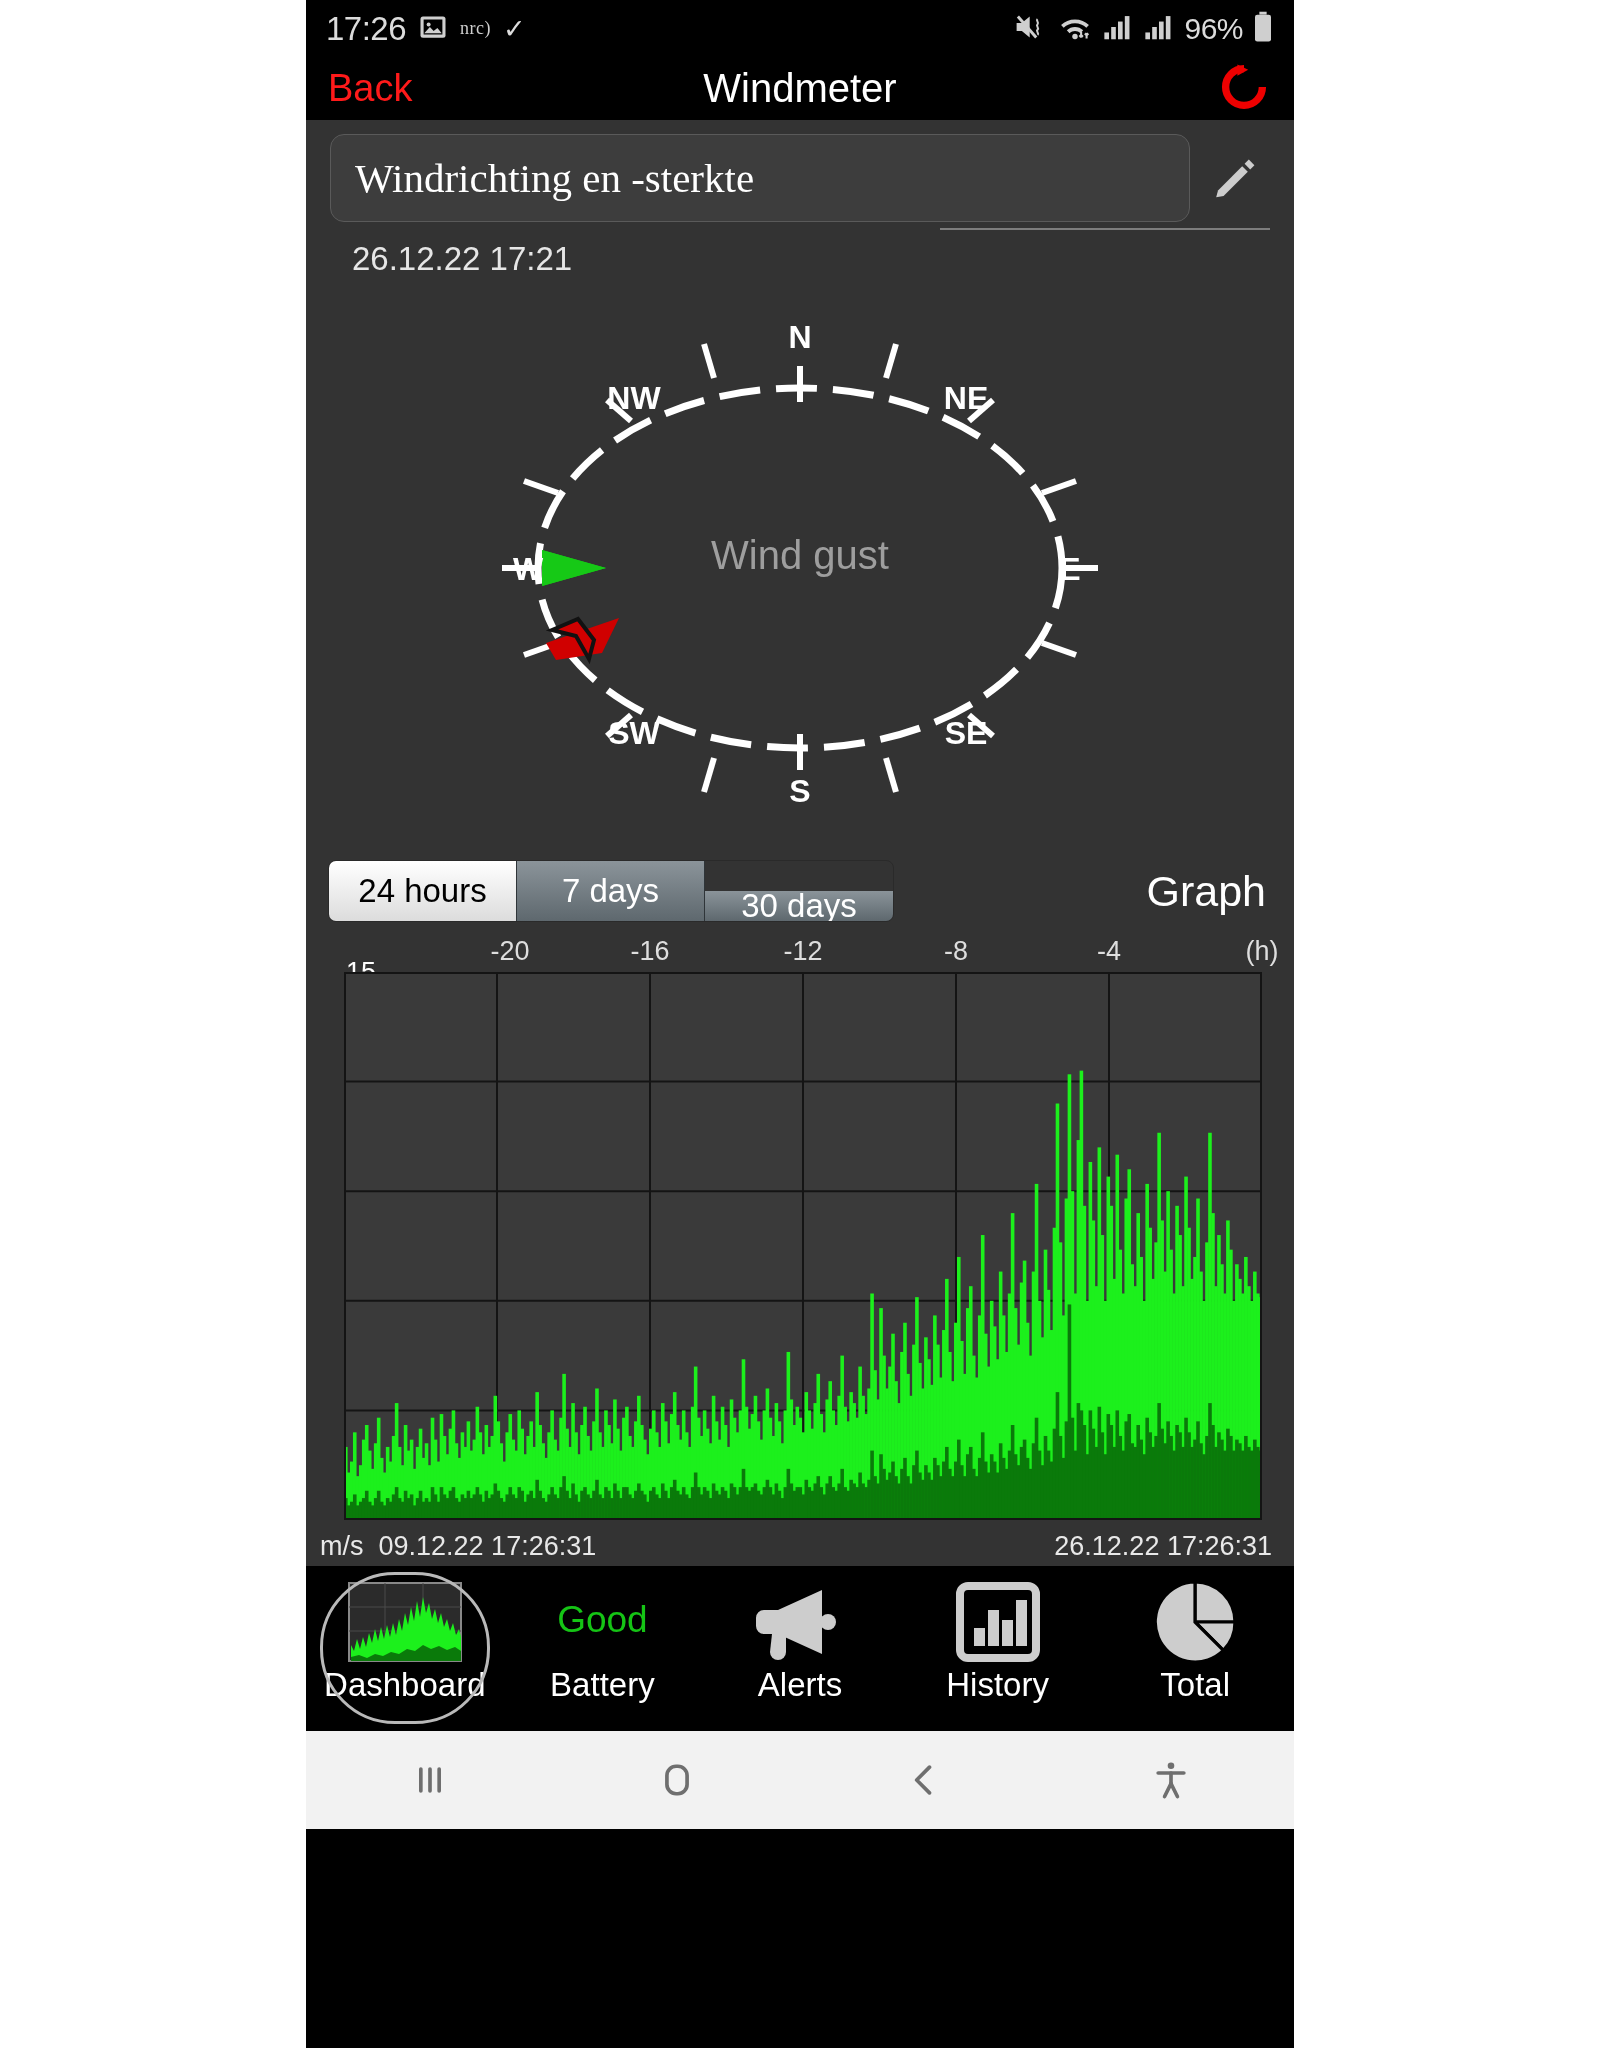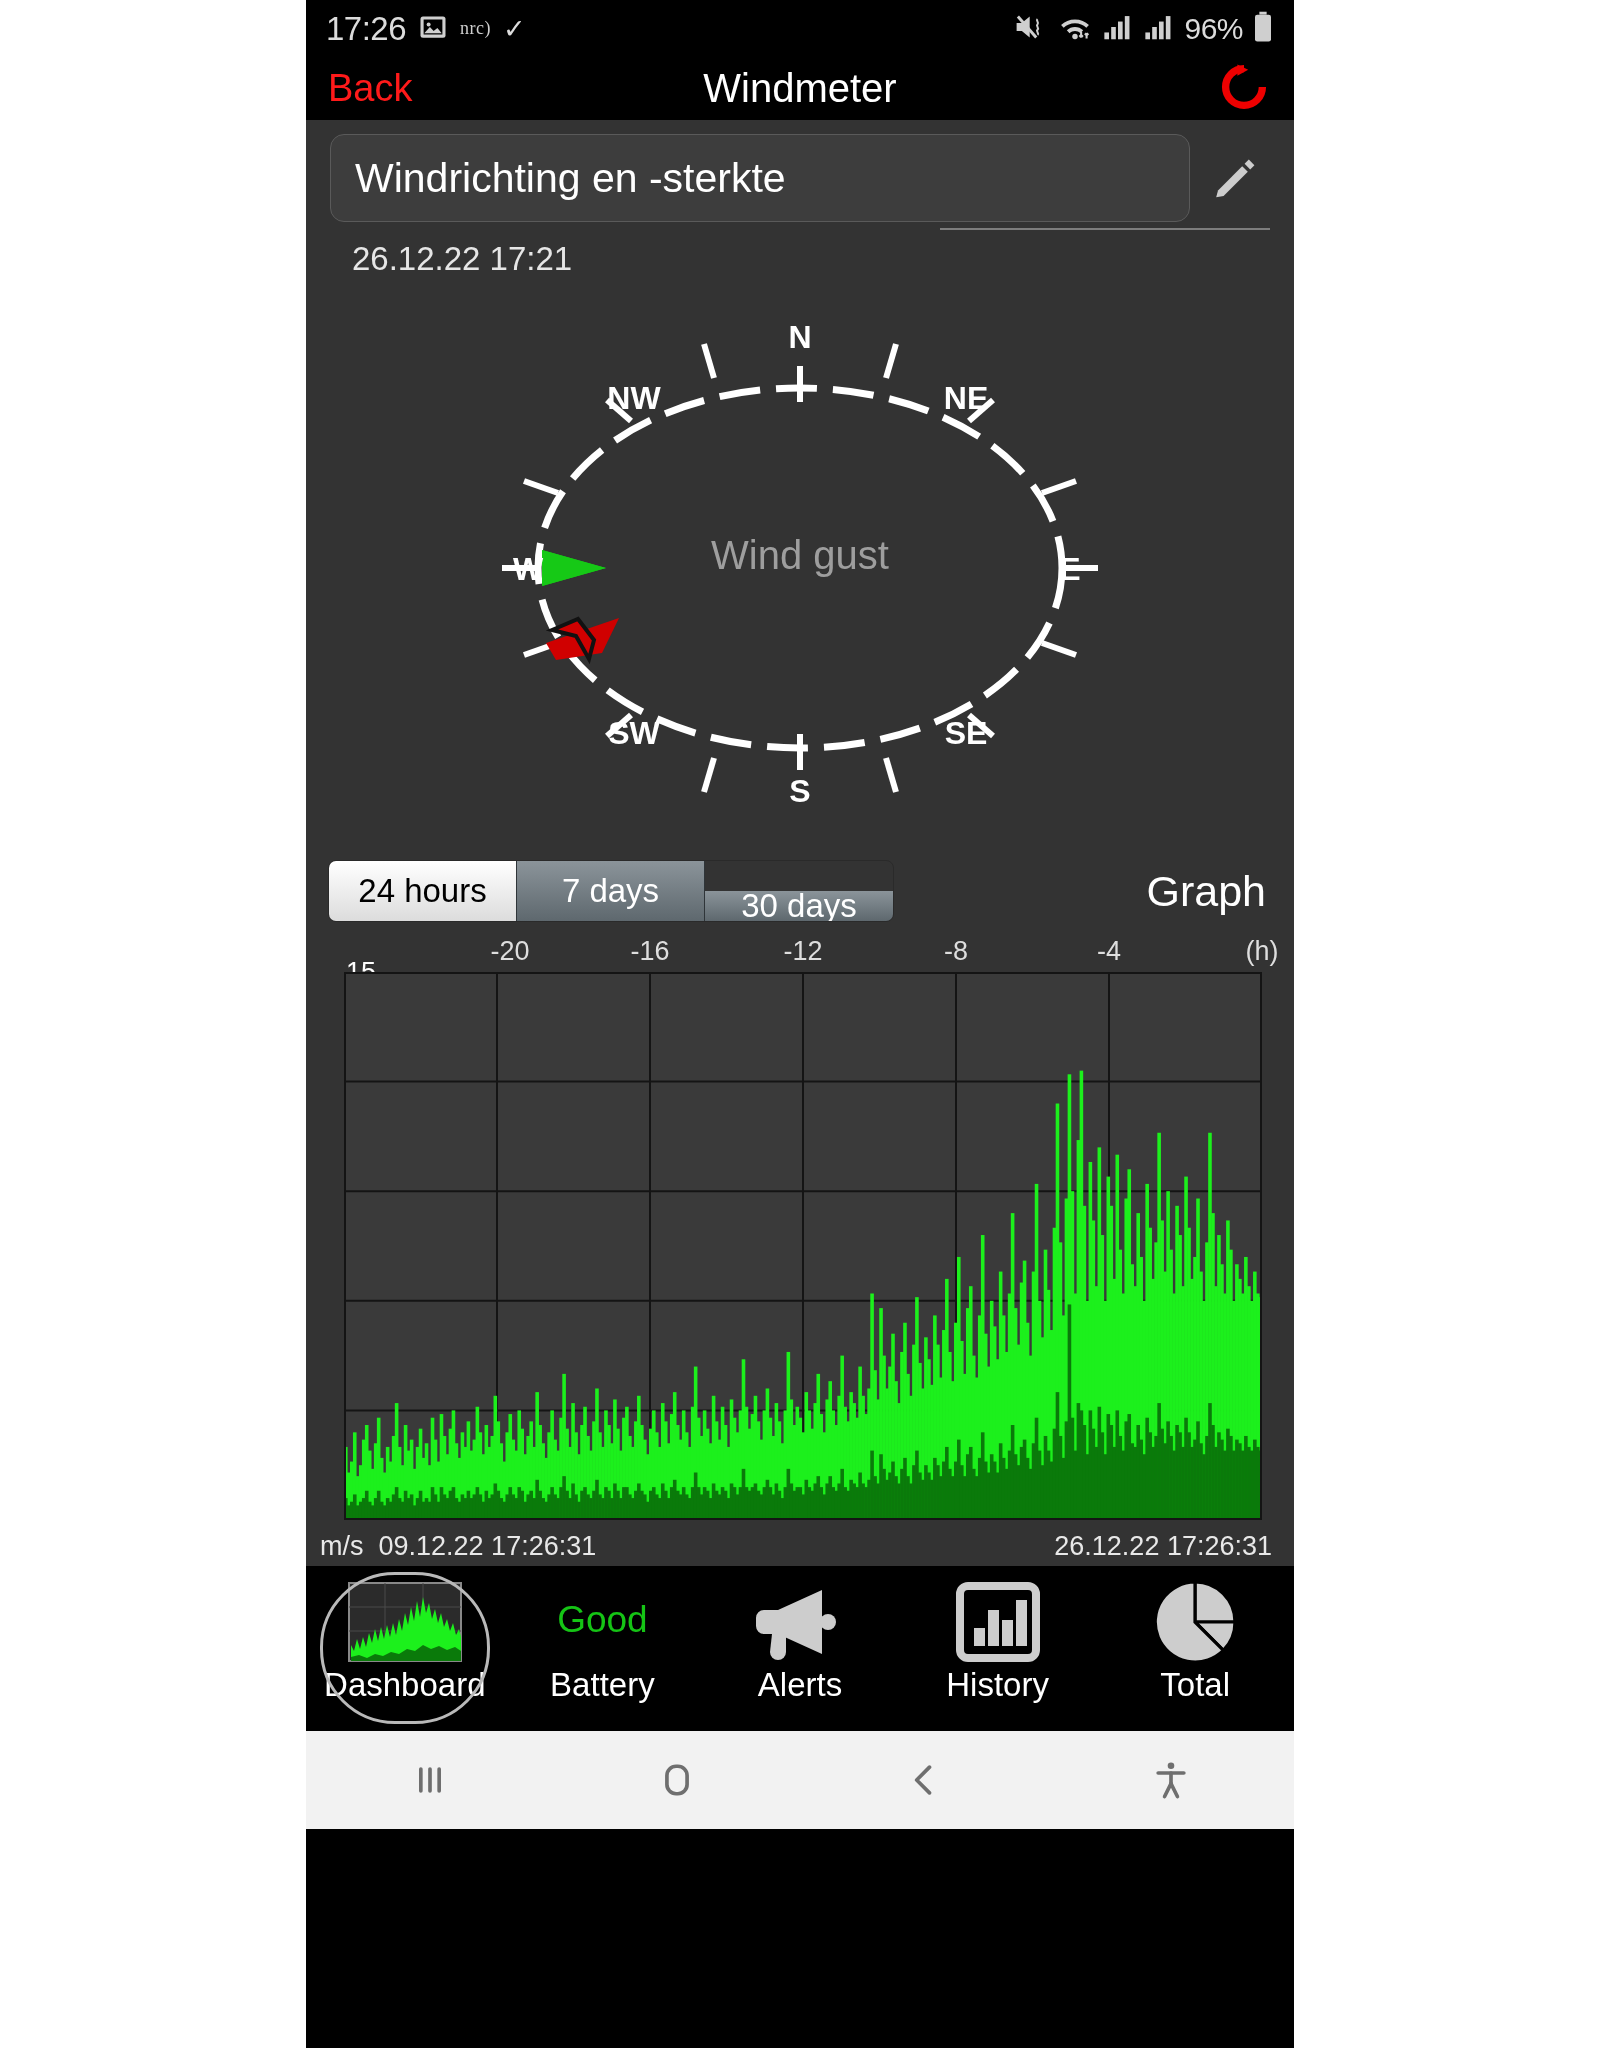--- a/index.html
+++ b/index.html
@@ -38,21 +38,21 @@
   .nav-back { color:#ff1a1a; font-size:38px; font-weight: 400; }
   .nav-title {
     position:absolute; left:0; right:0; text-align:center;
     color:#ffffff; font-size:40px; font-weight:400; pointer-events:none;
   }
   .nav-refresh { margin-left:auto; position:relative; z-index:2; }
 
   
   .content { background:#333333; }
 
-  .namerow { padding: 14px 24px 0 24px; display:flex; align-items:flex-start; gap:10px;}
+  .namerow { padding: 14px 24px 0 24px; display:flex; align-items:flex-start; gap:10px;font-family:Liberation Serif, serif;}
   .namefield {
     flex: 1; background:#3d3d3d; border:1px solid #5a5a5a; border-radius:14px;
     height: 88px; display:flex; align-items:center; padding: 0 24px;
     color:#ffffff; font-size:41px;
   }
   .pencil { width:70px; display:flex; align-items:center; justify-content:center; padding-top:20px;}
   .underline { height:2px; background:#7d7d7d; margin: 6px 24px 0 auto; width:330px; }
   .datetime { color:#e6e6e6; font-size:33px; padding: 10px 0 0 46px; letter-spacing:0px;}
 
   

